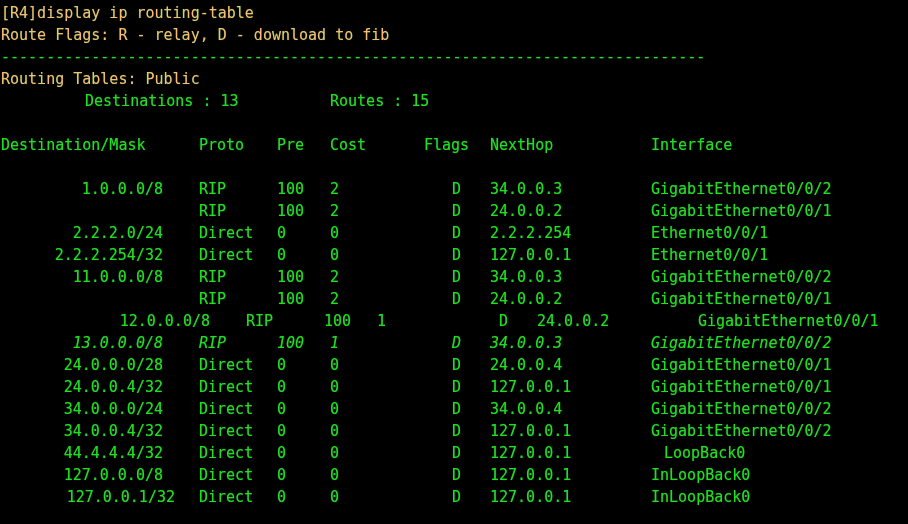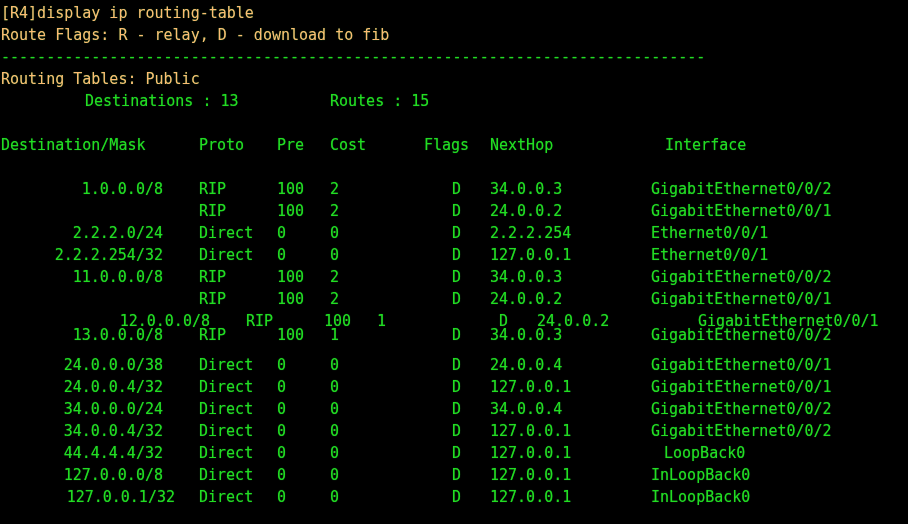--- a/index.html
+++ b/index.html
@@ -81,21 +81,21 @@
     <span class="cell" style="left:330px;">Routes : 15</span>
   </div>
 
   <div class="row" style="top:134px;">
     <span class="cell" style="left:1px;">Destination/Mask</span>
     <span class="cell" style="left:199px;">Proto</span>
     <span class="cell" style="left:277px;">Pre</span>
     <span class="cell" style="left:330px;">Cost</span>
     <span class="cell" style="left:424px;">Flags</span>
     <span class="cell" style="left:490px;">NextHop</span>
-    <span class="cell" style="left:651px;margin-left:14px;">Interface</span>
+    <span class="cell" style="left:651px;">Interface</span>
   </div>
 
   <div id="route-rows">
       <div class="row" style="top: 178px;">
         <span class="cell" style="right: 745px;">1.0.0.0/8</span>
         <span class="cell" style="left: 199px;">RIP</span>
         <span class="cell" style="left: 277px;">100</span>
         <span class="cell" style="left: 330px;">2</span>
         <span class="cell" style="left: 452px;">D</span>
         <span class="cell" style="left: 490px;">34.0.0.3</span>
@@ -148,31 +148,31 @@
       </div>
       <div class="row" style="top: 310px; margin-left: 47px;">
         <span class="cell" style="right: 745px;">12.0.0.0/8</span>
         <span class="cell" style="left: 199px;">RIP</span>
         <span class="cell" style="left: 277px;">100</span>
         <span class="cell" style="left: 330px;">1</span>
         <span class="cell" style="left: 452px;">D</span>
         <span class="cell" style="left: 490px;">24.0.0.2</span>
         <span class="cell" style="left: 651px;">GigabitEthernet0/0/1</span>
       </div>
-      <div class="row" style="top: 324px;">
+      <div class="row" style="top: 332px; font-style: italic;">
         <span class="cell" style="right: 745px;">13.0.0.0/8</span>
         <span class="cell" style="left: 199px;">RIP</span>
         <span class="cell" style="left: 277px;">100</span>
         <span class="cell" style="left: 330px;">1</span>
         <span class="cell" style="left: 452px;">D</span>
         <span class="cell" style="left: 490px;">34.0.0.3</span>
         <span class="cell" style="left: 651px;">GigabitEthernet0/0/2</span>
       </div>
       <div class="row" style="top: 354px;">
-        <span class="cell" style="right: 745px;">24.0.0.0/38</span>
+        <span class="cell" style="right: 745px;">24.0.0.0/28</span>
         <span class="cell" style="left: 199px;">Direct</span>
         <span class="cell" style="left: 277px;">0</span>
         <span class="cell" style="left: 330px;">0</span>
         <span class="cell" style="left: 452px;">D</span>
         <span class="cell" style="left: 490px;">24.0.0.4</span>
         <span class="cell" style="left: 651px;">GigabitEthernet0/0/1</span>
       </div>
       <div class="row" style="top: 376px;">
         <span class="cell" style="right: 745px;">24.0.0.4/32</span>
         <span class="cell" style="left: 199px;">Direct</span>

